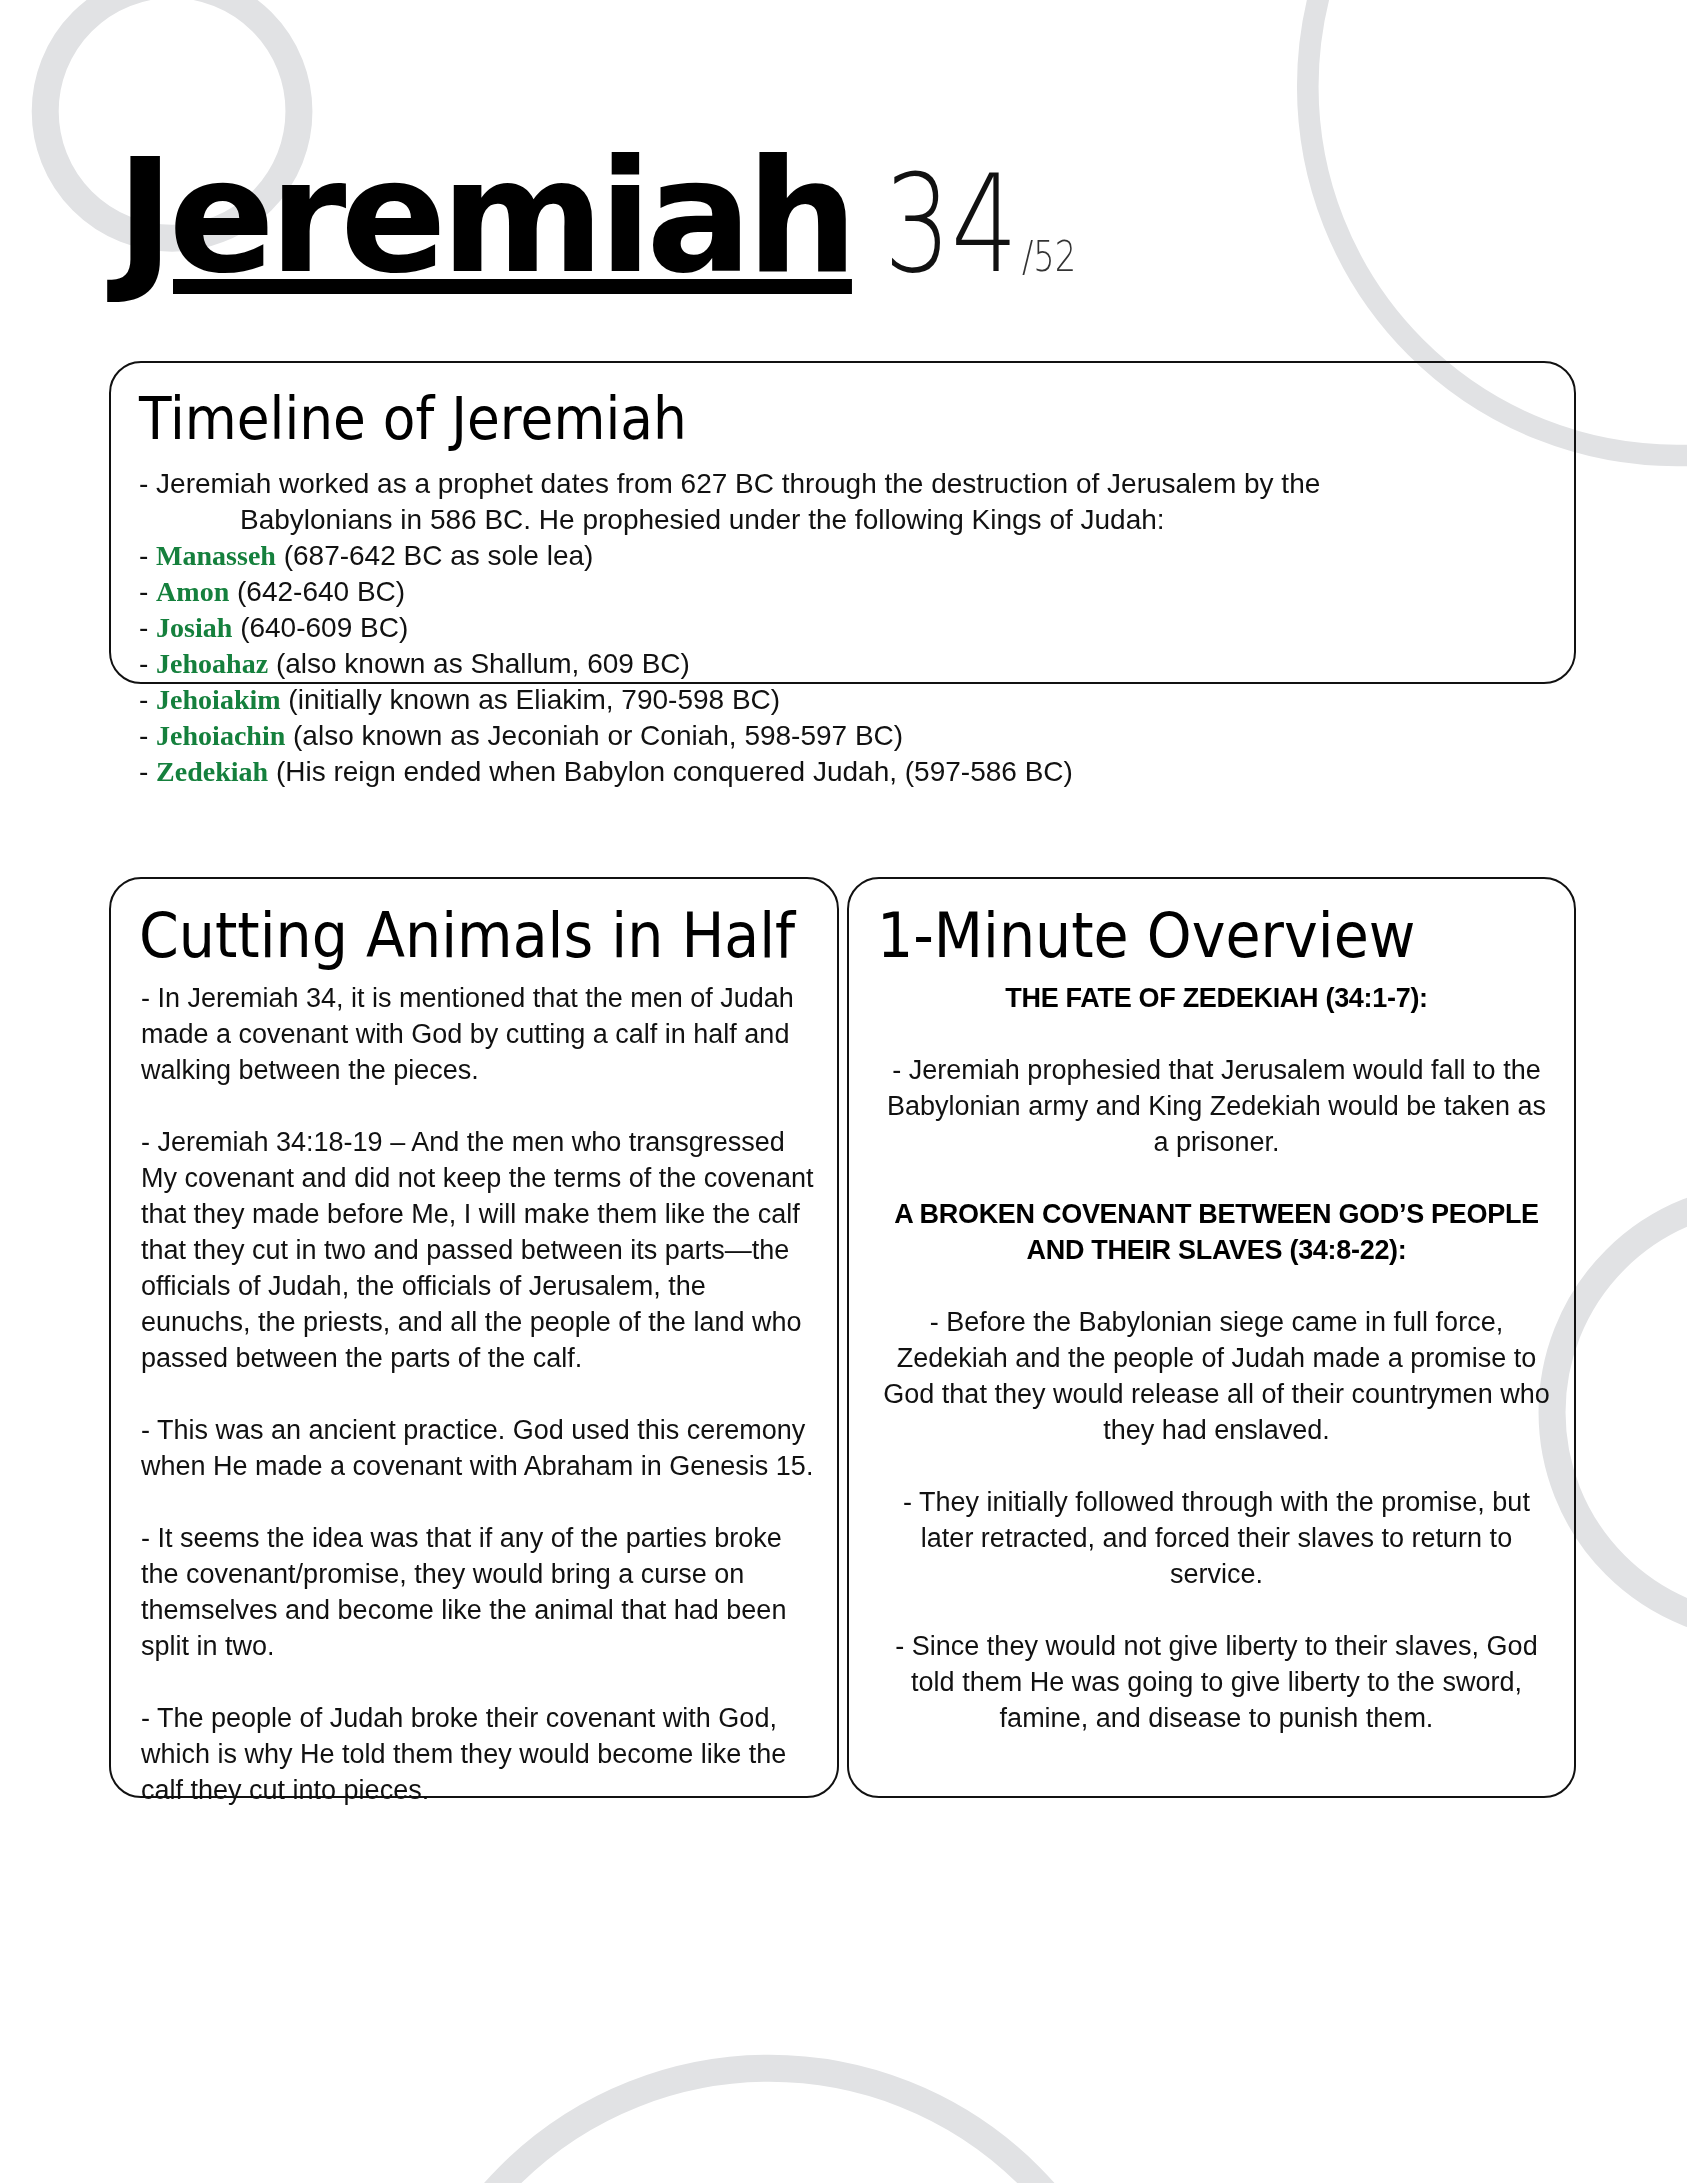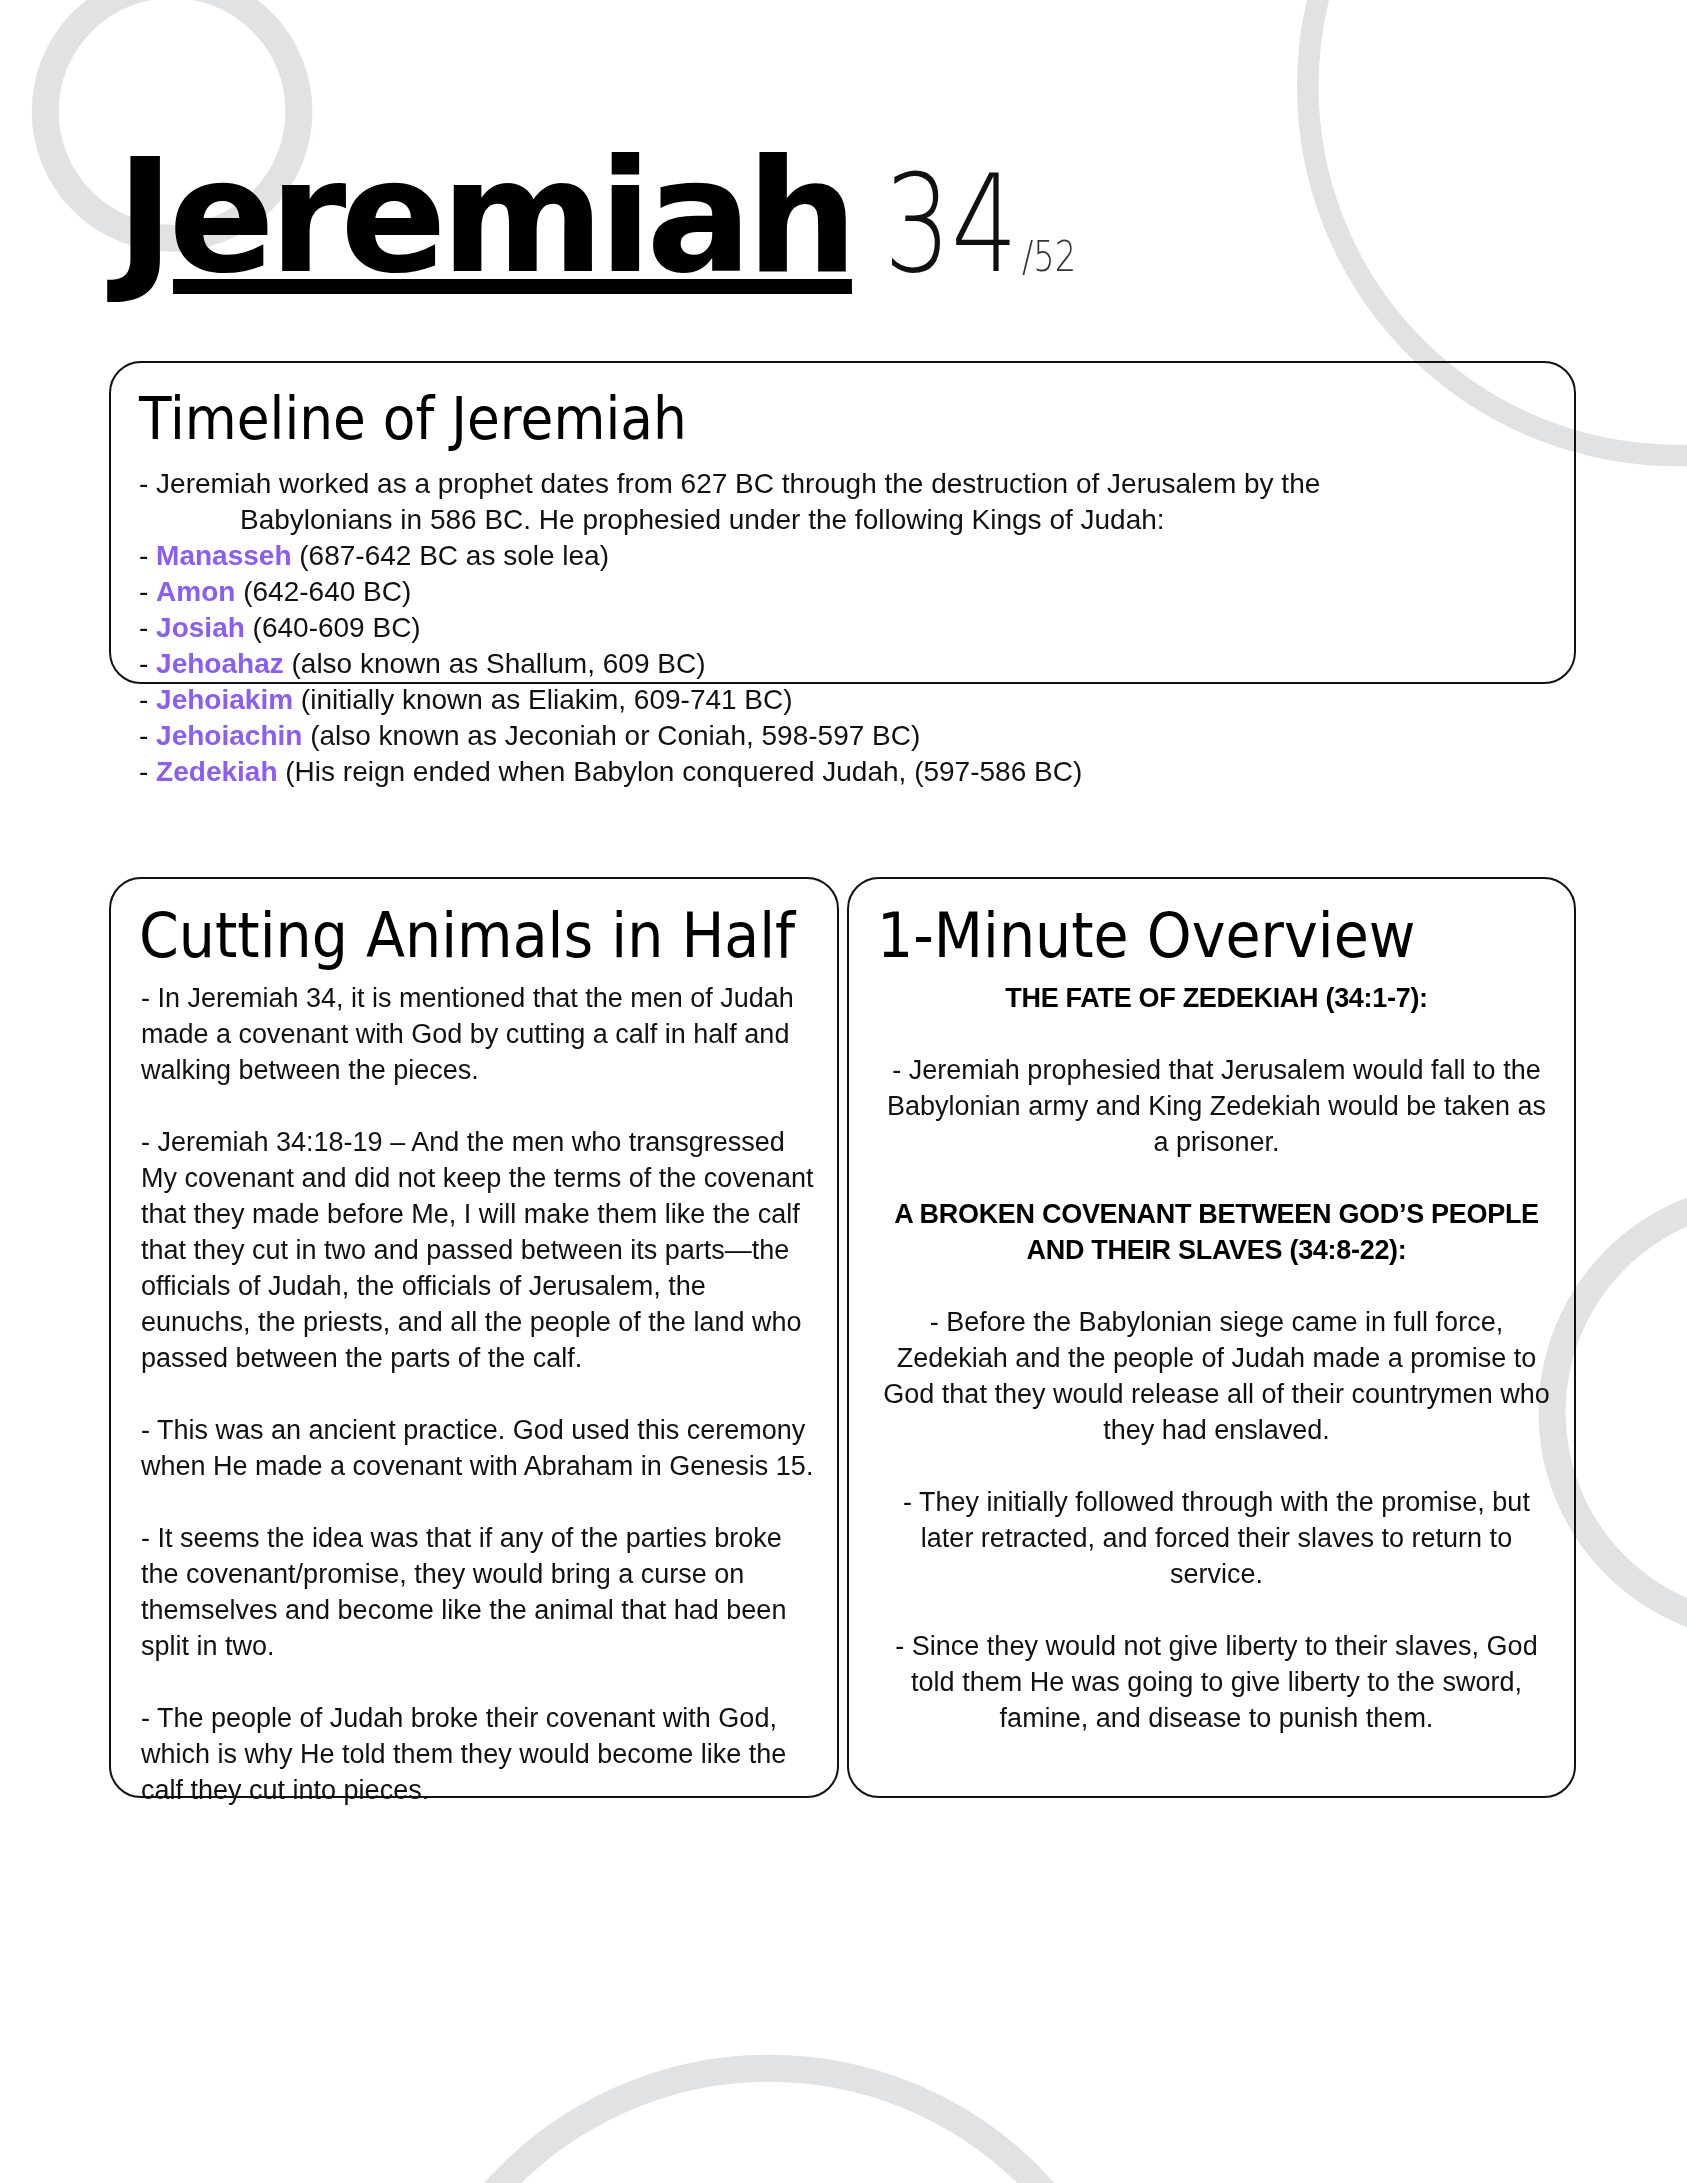--- a/index.html
+++ b/index.html
@@ -36,21 +36,21 @@
     transform: scaleX(0.92); transform-origin: left center;
   }
   .timeline { left: 109px; top: 361px; width: 1467px; height: 323px; }
   .timeline .card-heading { position: absolute; left: 28px; top: 27px; font-size: 58px; }
   .timeline-body {
     position: absolute; left: 28px; top: 103px; right: 13px;
     font-size: 28px; line-height: 36px; color: #111;
   }
   .timeline-body .line { white-space: nowrap; }
   .timeline-body .indent { padding-left: 101px; }
-  .timeline-body b { font-weight: bold; color: #8b5cf6; }
+  .timeline-body b { font-weight: bold; color: #15803d; font-family: Liberation Serif, serif; }
   .col { top: 877px; height: 921px; }
   .col-left { left: 109px; width: 730px; }
   .col-right { left: 847px; width: 729px; text-align: center; }
   .col .card-heading { position: absolute; left: 28px; top: 26px; font-size: 62px; }
   .col-body {
     position: absolute; left: 30px; right: 20px; top: 101px;
     font-size: 27px; line-height: 36px; color: #111;
   }
   .para { margin: 0 0 36px 0; }
   .sub-heading { font-weight: bold; color: #000; margin: 0 0 36px 0; letter-spacing: -0.3px; }
@@ -72,21 +72,21 @@
 <section class="card timeline">
   <h2 class="card-heading">Timeline of Jeremiah</h2>
   <div class="timeline-body">
     <div class="line">- Jeremiah worked as a prophet dates from 627 BC through the destruction of Jerusalem by the</div>
     <div class="line indent">Babylonians in 586 BC. He prophesied under the following Kings of Judah:</div>
     <div id="kings-list">
         <div class="line"><span>- </span><b>Manasseh</b><span> (687-642 BC as sole lea)</span></div>
         <div class="line"><span>- </span><b>Amon</b><span> (642-640 BC)</span></div>
         <div class="line"><span>- </span><b>Josiah</b><span> (640-609 BC)</span></div>
         <div class="line"><span>- </span><b>Jehoahaz</b><span> (also known as Shallum, 609 BC)</span></div>
-        <div class="line"><span>- </span><b>Jehoiakim</b><span> (initially known as Eliakim, 609-741 BC)</span></div>
+        <div class="line"><span>- </span><b>Jehoiakim</b><span> (initially known as Eliakim, 790-598 BC)</span></div>
         <div class="line"><span>- </span><b>Jehoiachin</b><span> (also known as Jeconiah or Coniah, 598-597 BC)</span></div>
         <div class="line"><span>- </span><b>Zedekiah</b><span> (His reign ended when Babylon conquered Judah, (597-586 BC)</span></div>
       </div>
   </div>
 </section>
 
 <section class="card col col-left">
   <h2 class="card-heading">Cutting Animals in Half</h2>
   <div class="col-body" id="cutting-body">
       <p class="para">- In Jeremiah 34, it is mentioned that the men of Judah made a covenant with God by cutting a calf in half and walking between the pieces.</p>

